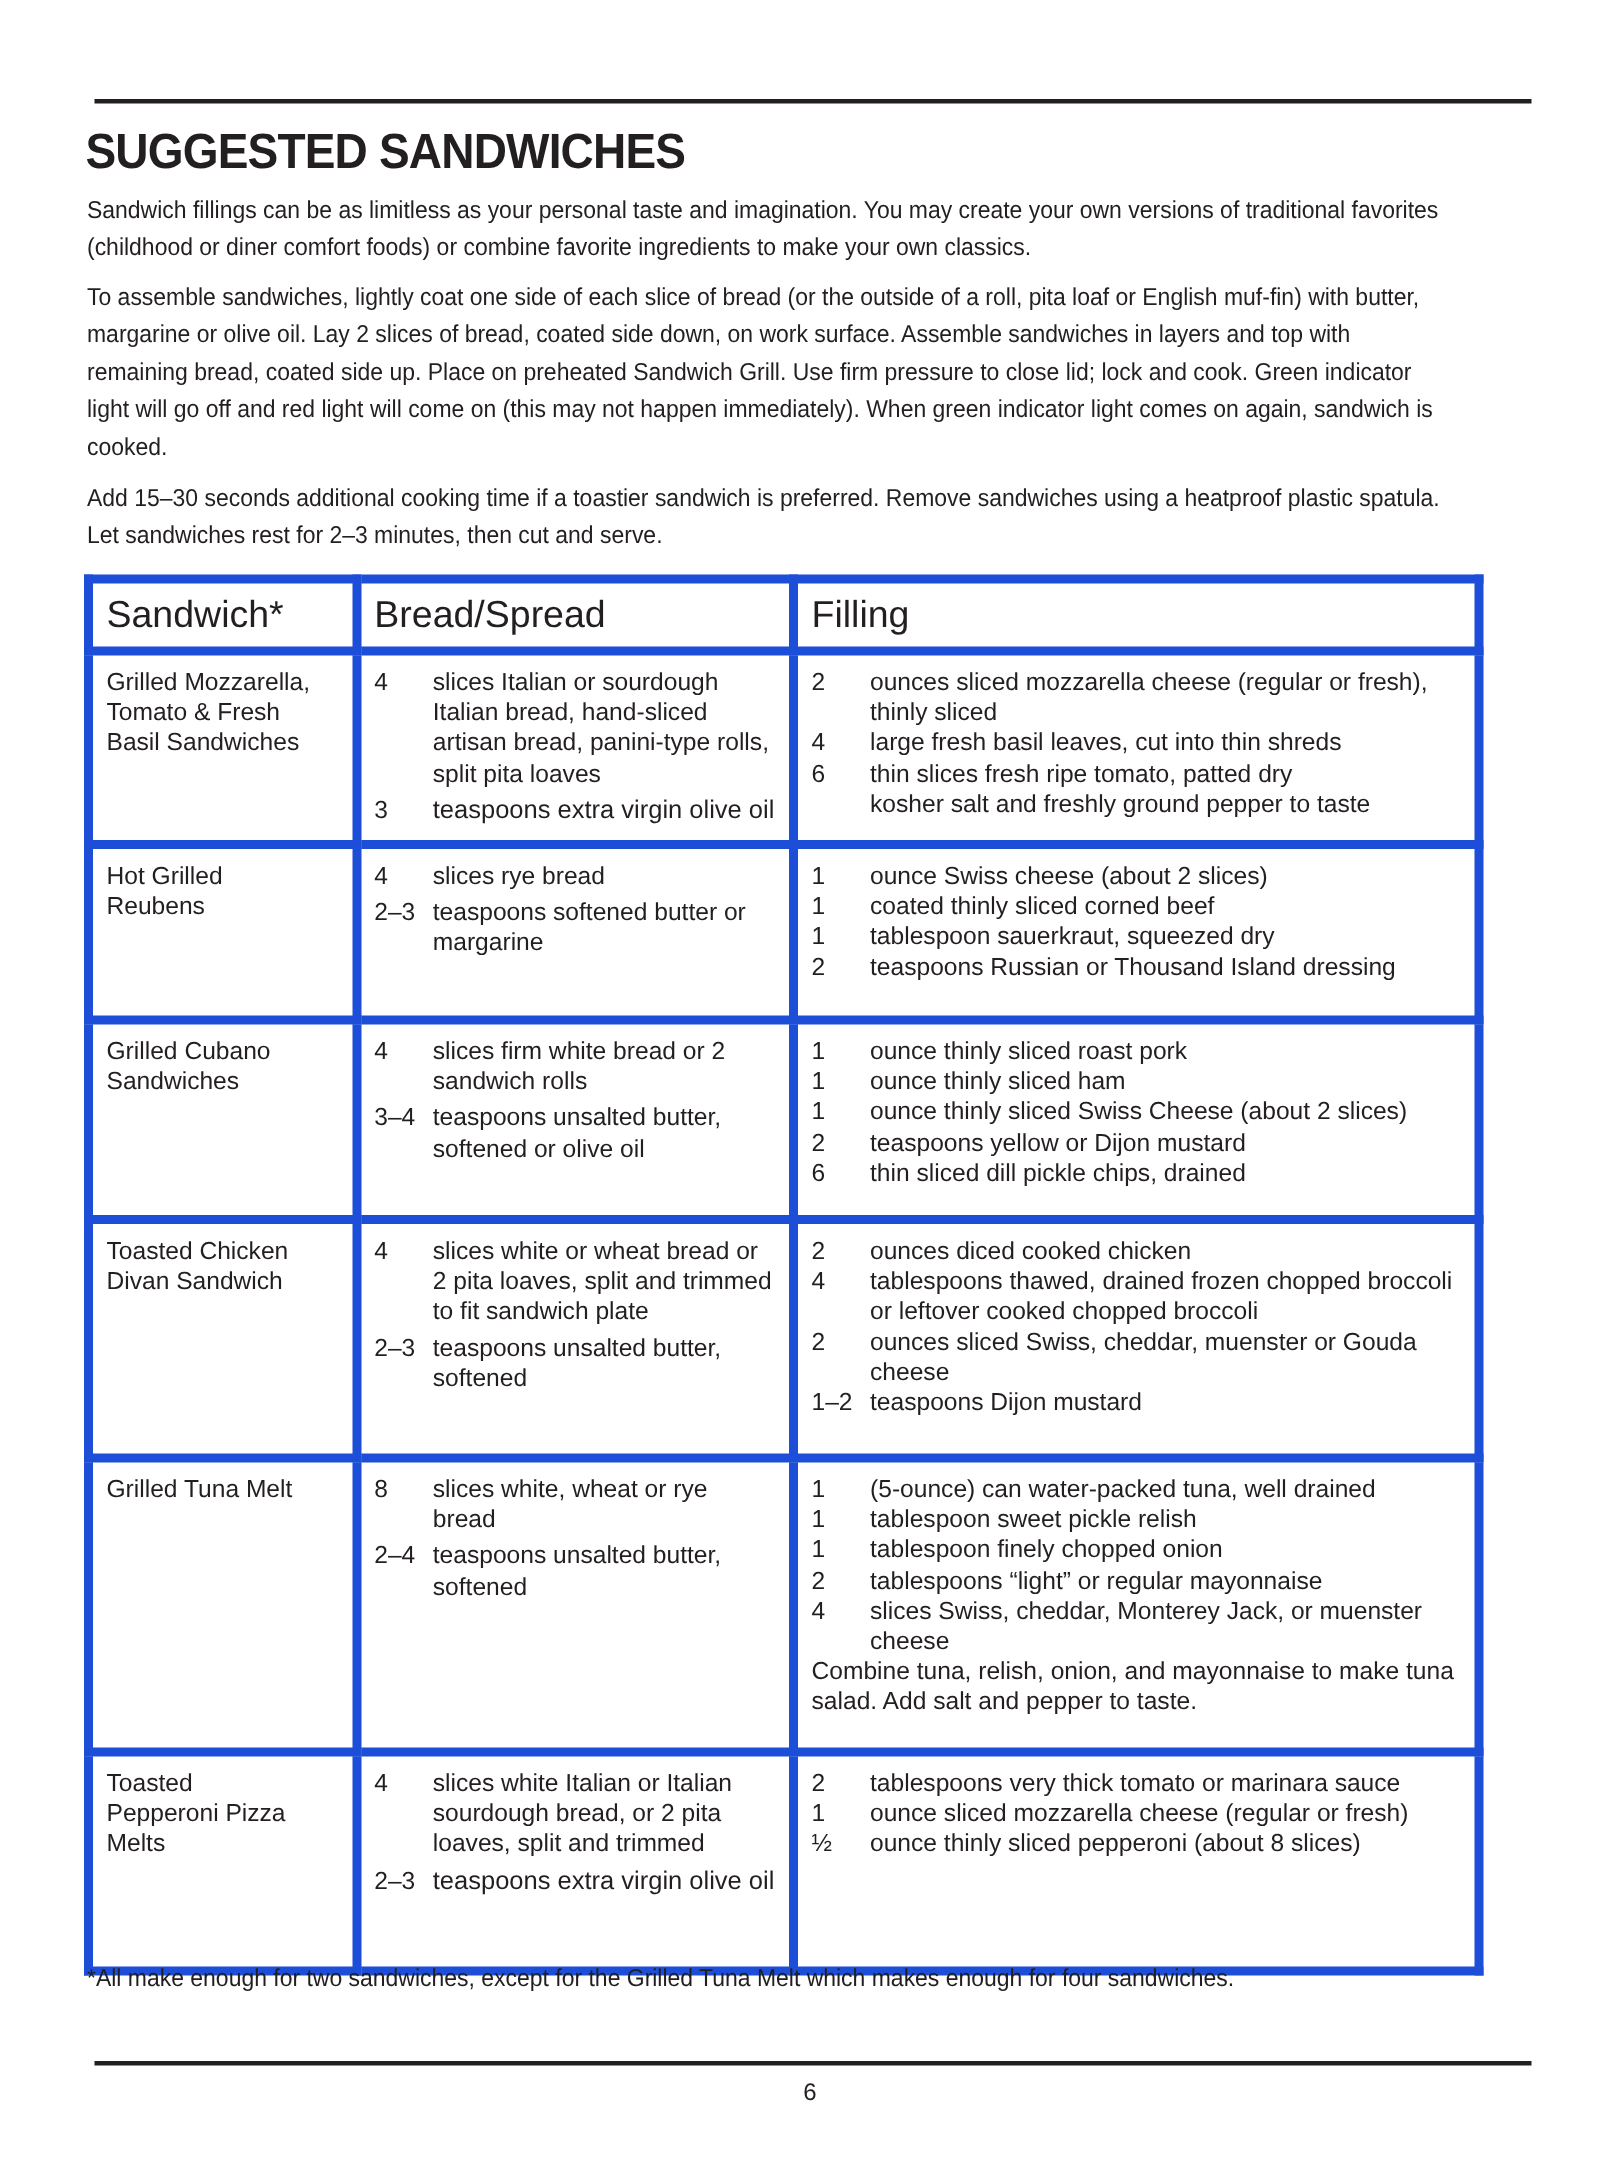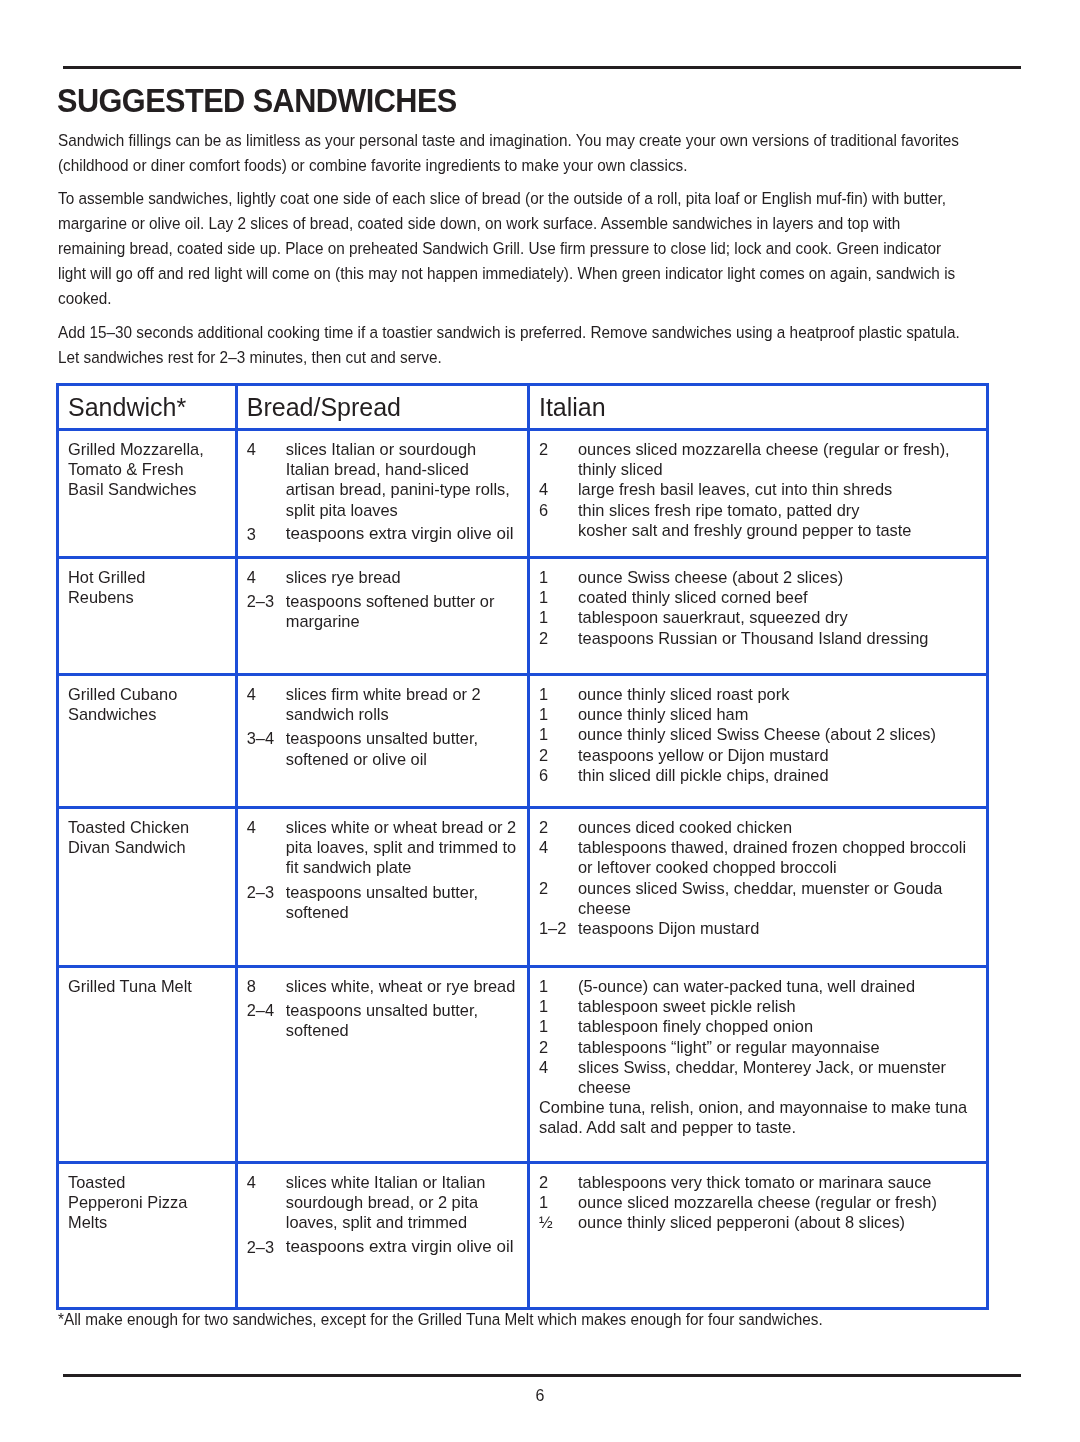--- a/index.html
+++ b/index.html
@@ -11,21 +11,21 @@
   h1 { position:absolute; left:57px; top:82px; margin:0; font-size:33px; font-weight:bold;
        letter-spacing:-0.6px; transform:scaleX(0.93); transform-origin:left top; white-space:nowrap; }
   .intro { position:absolute; left:58px; width:960px; font-size:16.3px; line-height:25px;
            transform:scaleX(0.94); transform-origin:left top; margin:0; }
   .p1 { top:128px; }
   .p2 { top:186px; }
   .p3 { top:320px; }
 
   table.recipes { position:absolute; left:56px; top:383px; width:933px; border-collapse:collapse;
                   border:2.5px solid #231f20; }
-  table.recipes th, table.recipes td { border:3px solid #1d4ed8; vertical-align:top; text-align:left;margin-left:10px; }
+  table.recipes th, table.recipes td { border:6px solid #1d4ed8; vertical-align:top; text-align:left;margin-left:10px; }
   table.recipes th { font-weight:normal; font-size:25px; height:38px; padding:4px 9px 0 9px;
                      line-height:34px; }
   table.recipes td { font-size:16.4px; line-height:20.2px; padding:8px 9px 10px 9px; }
   col.c1 { width:179px; } col.c2 { width:293px; } col.c3 { width:461px; }
   .name { white-space:pre-line; }
   .ing { display:flex; }
   .qty { width:39px; flex:none; }
   .desc { flex:1; }
   .small { font-size:17px; }
   .gap { margin-top:4px; }
@@ -50,21 +50,21 @@
 <table class="recipes">
   <colgroup>
       <col class="c1">
       <col class="c2">
       <col class="c3">
     </colgroup>
   <thead>
     <tr>
       <th>Sandwich*</th>
       <th>Bread/Spread</th>
-      <th>Italian</th>
+      <th>Filling</th>
     </tr>
   </thead>
   <tbody id="table-body">
       <tr style="height: 128px;">
         <td class="name">Grilled Mozzarella,
 Tomato &amp; Fresh
 Basil Sandwiches</td>
         <td>
           <div class="ing">
             <span class="qty">4</span>

